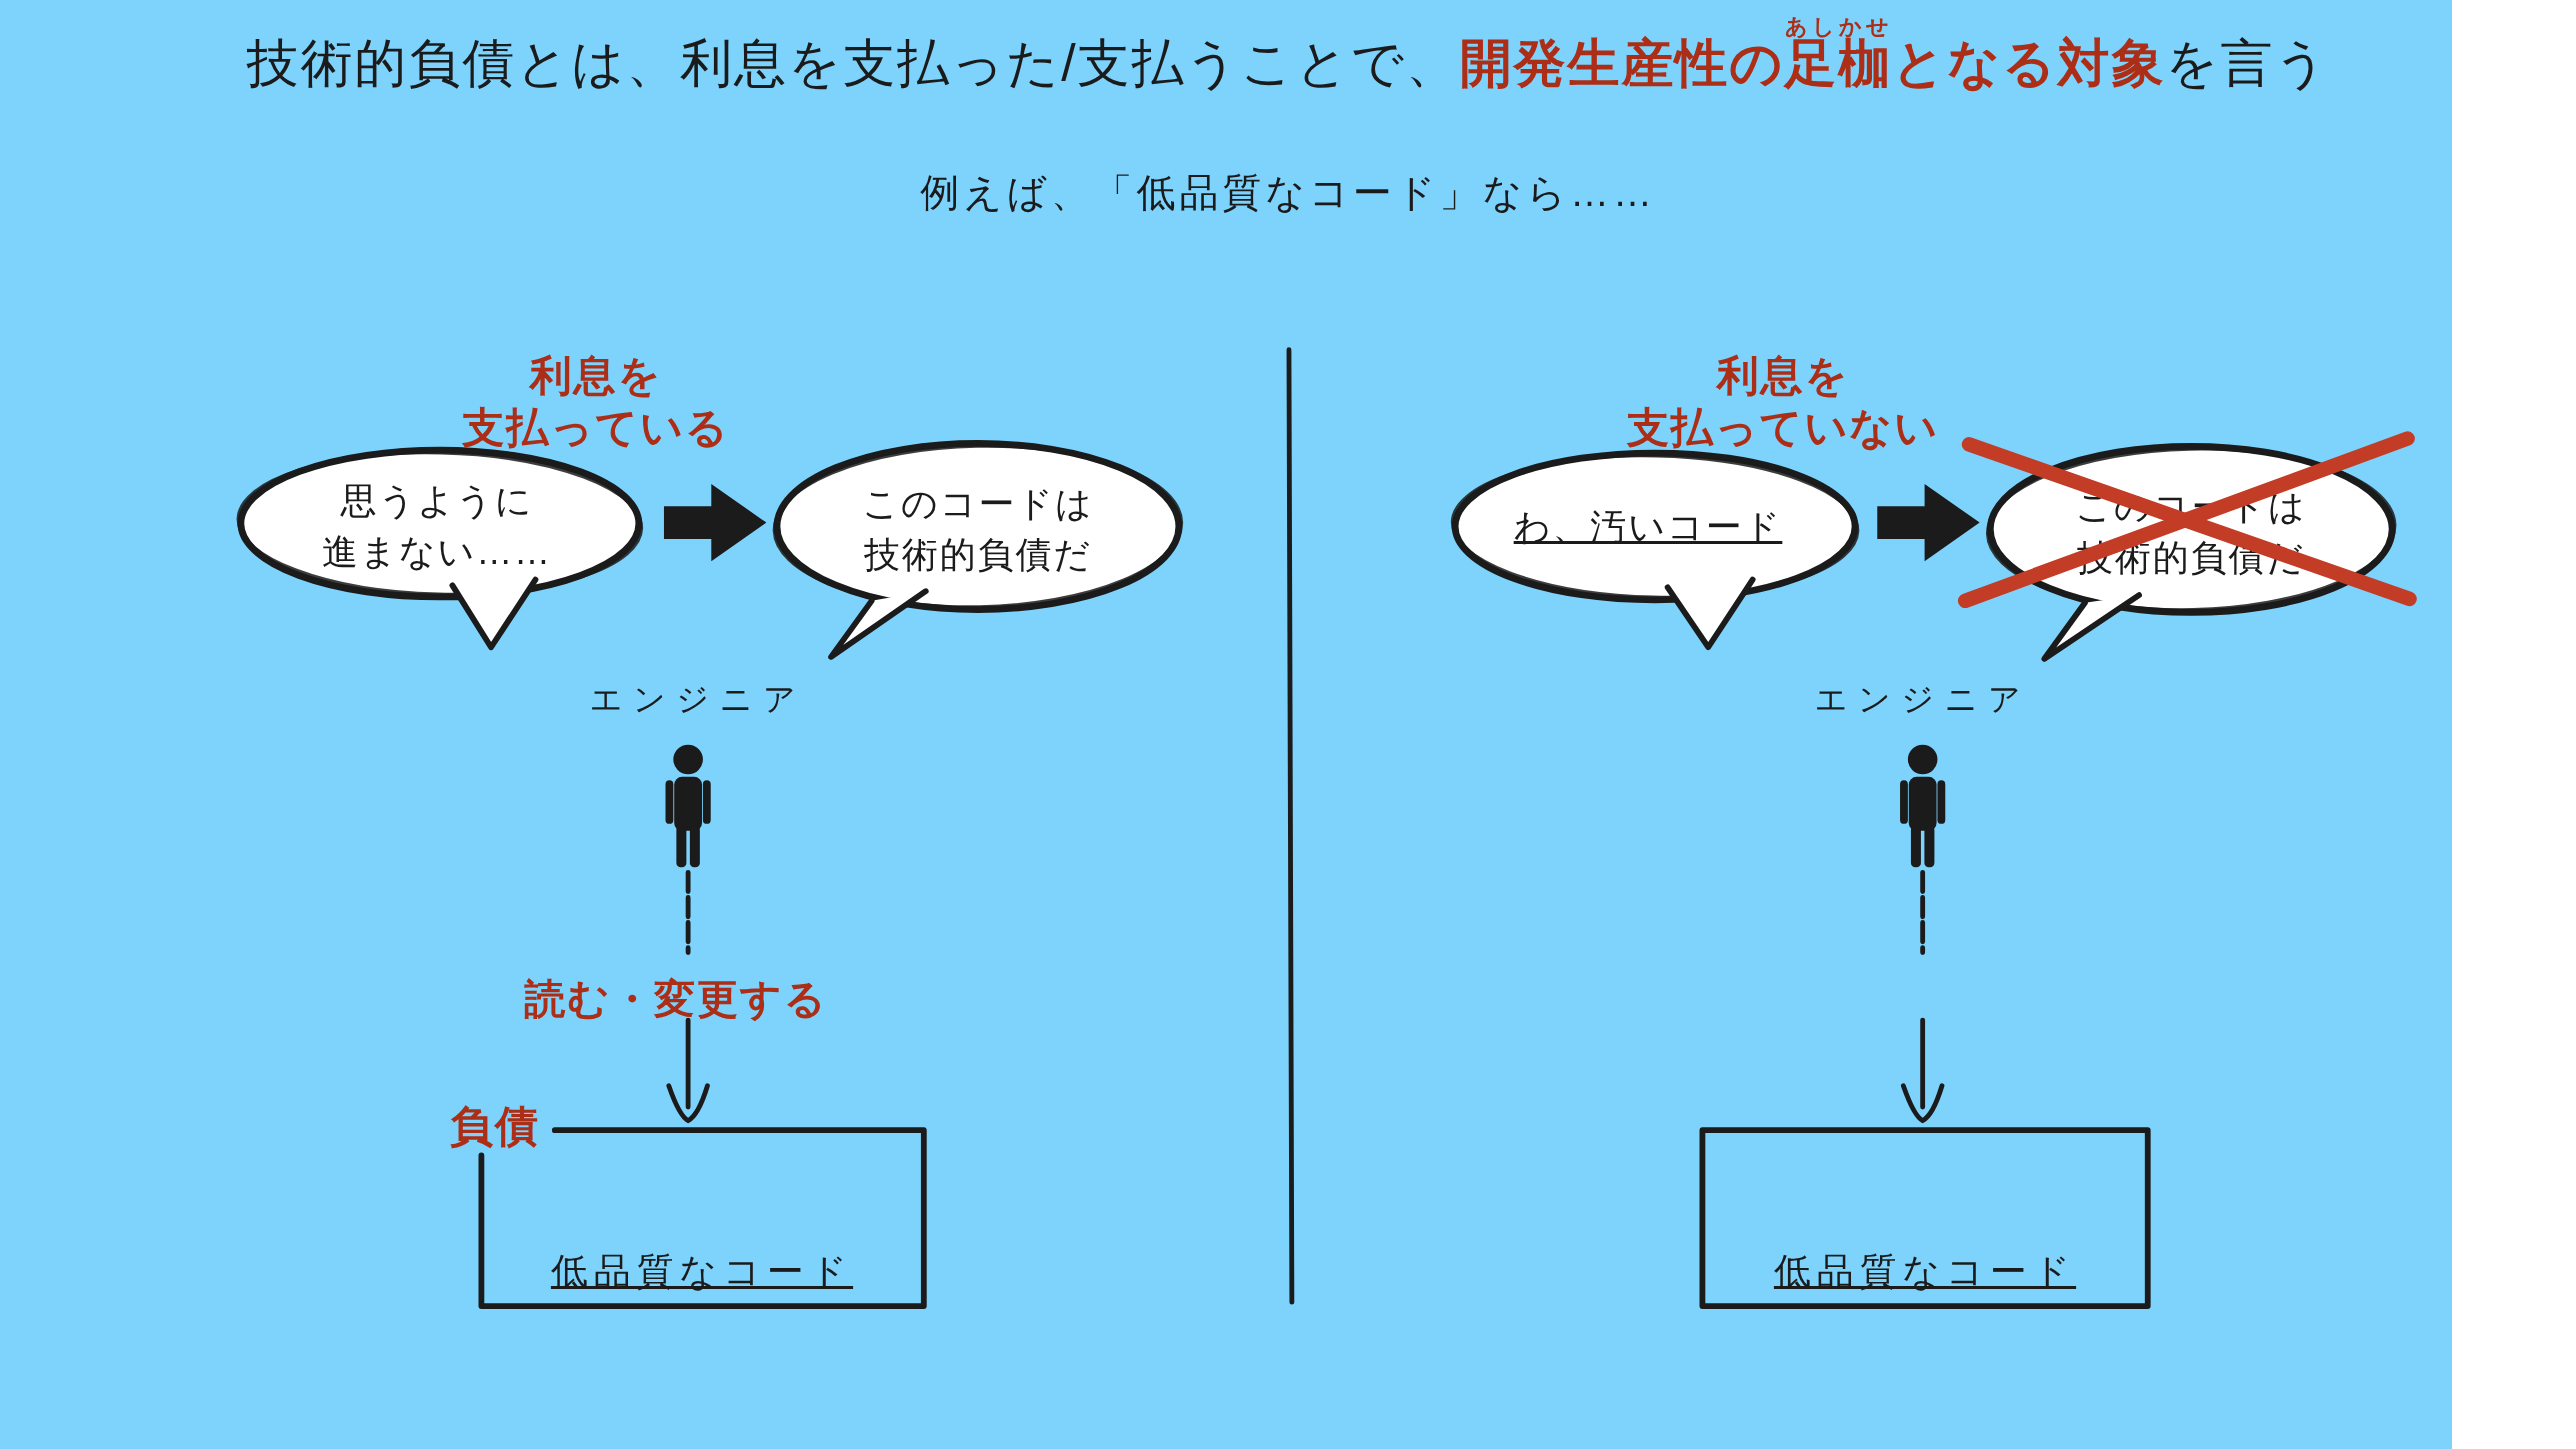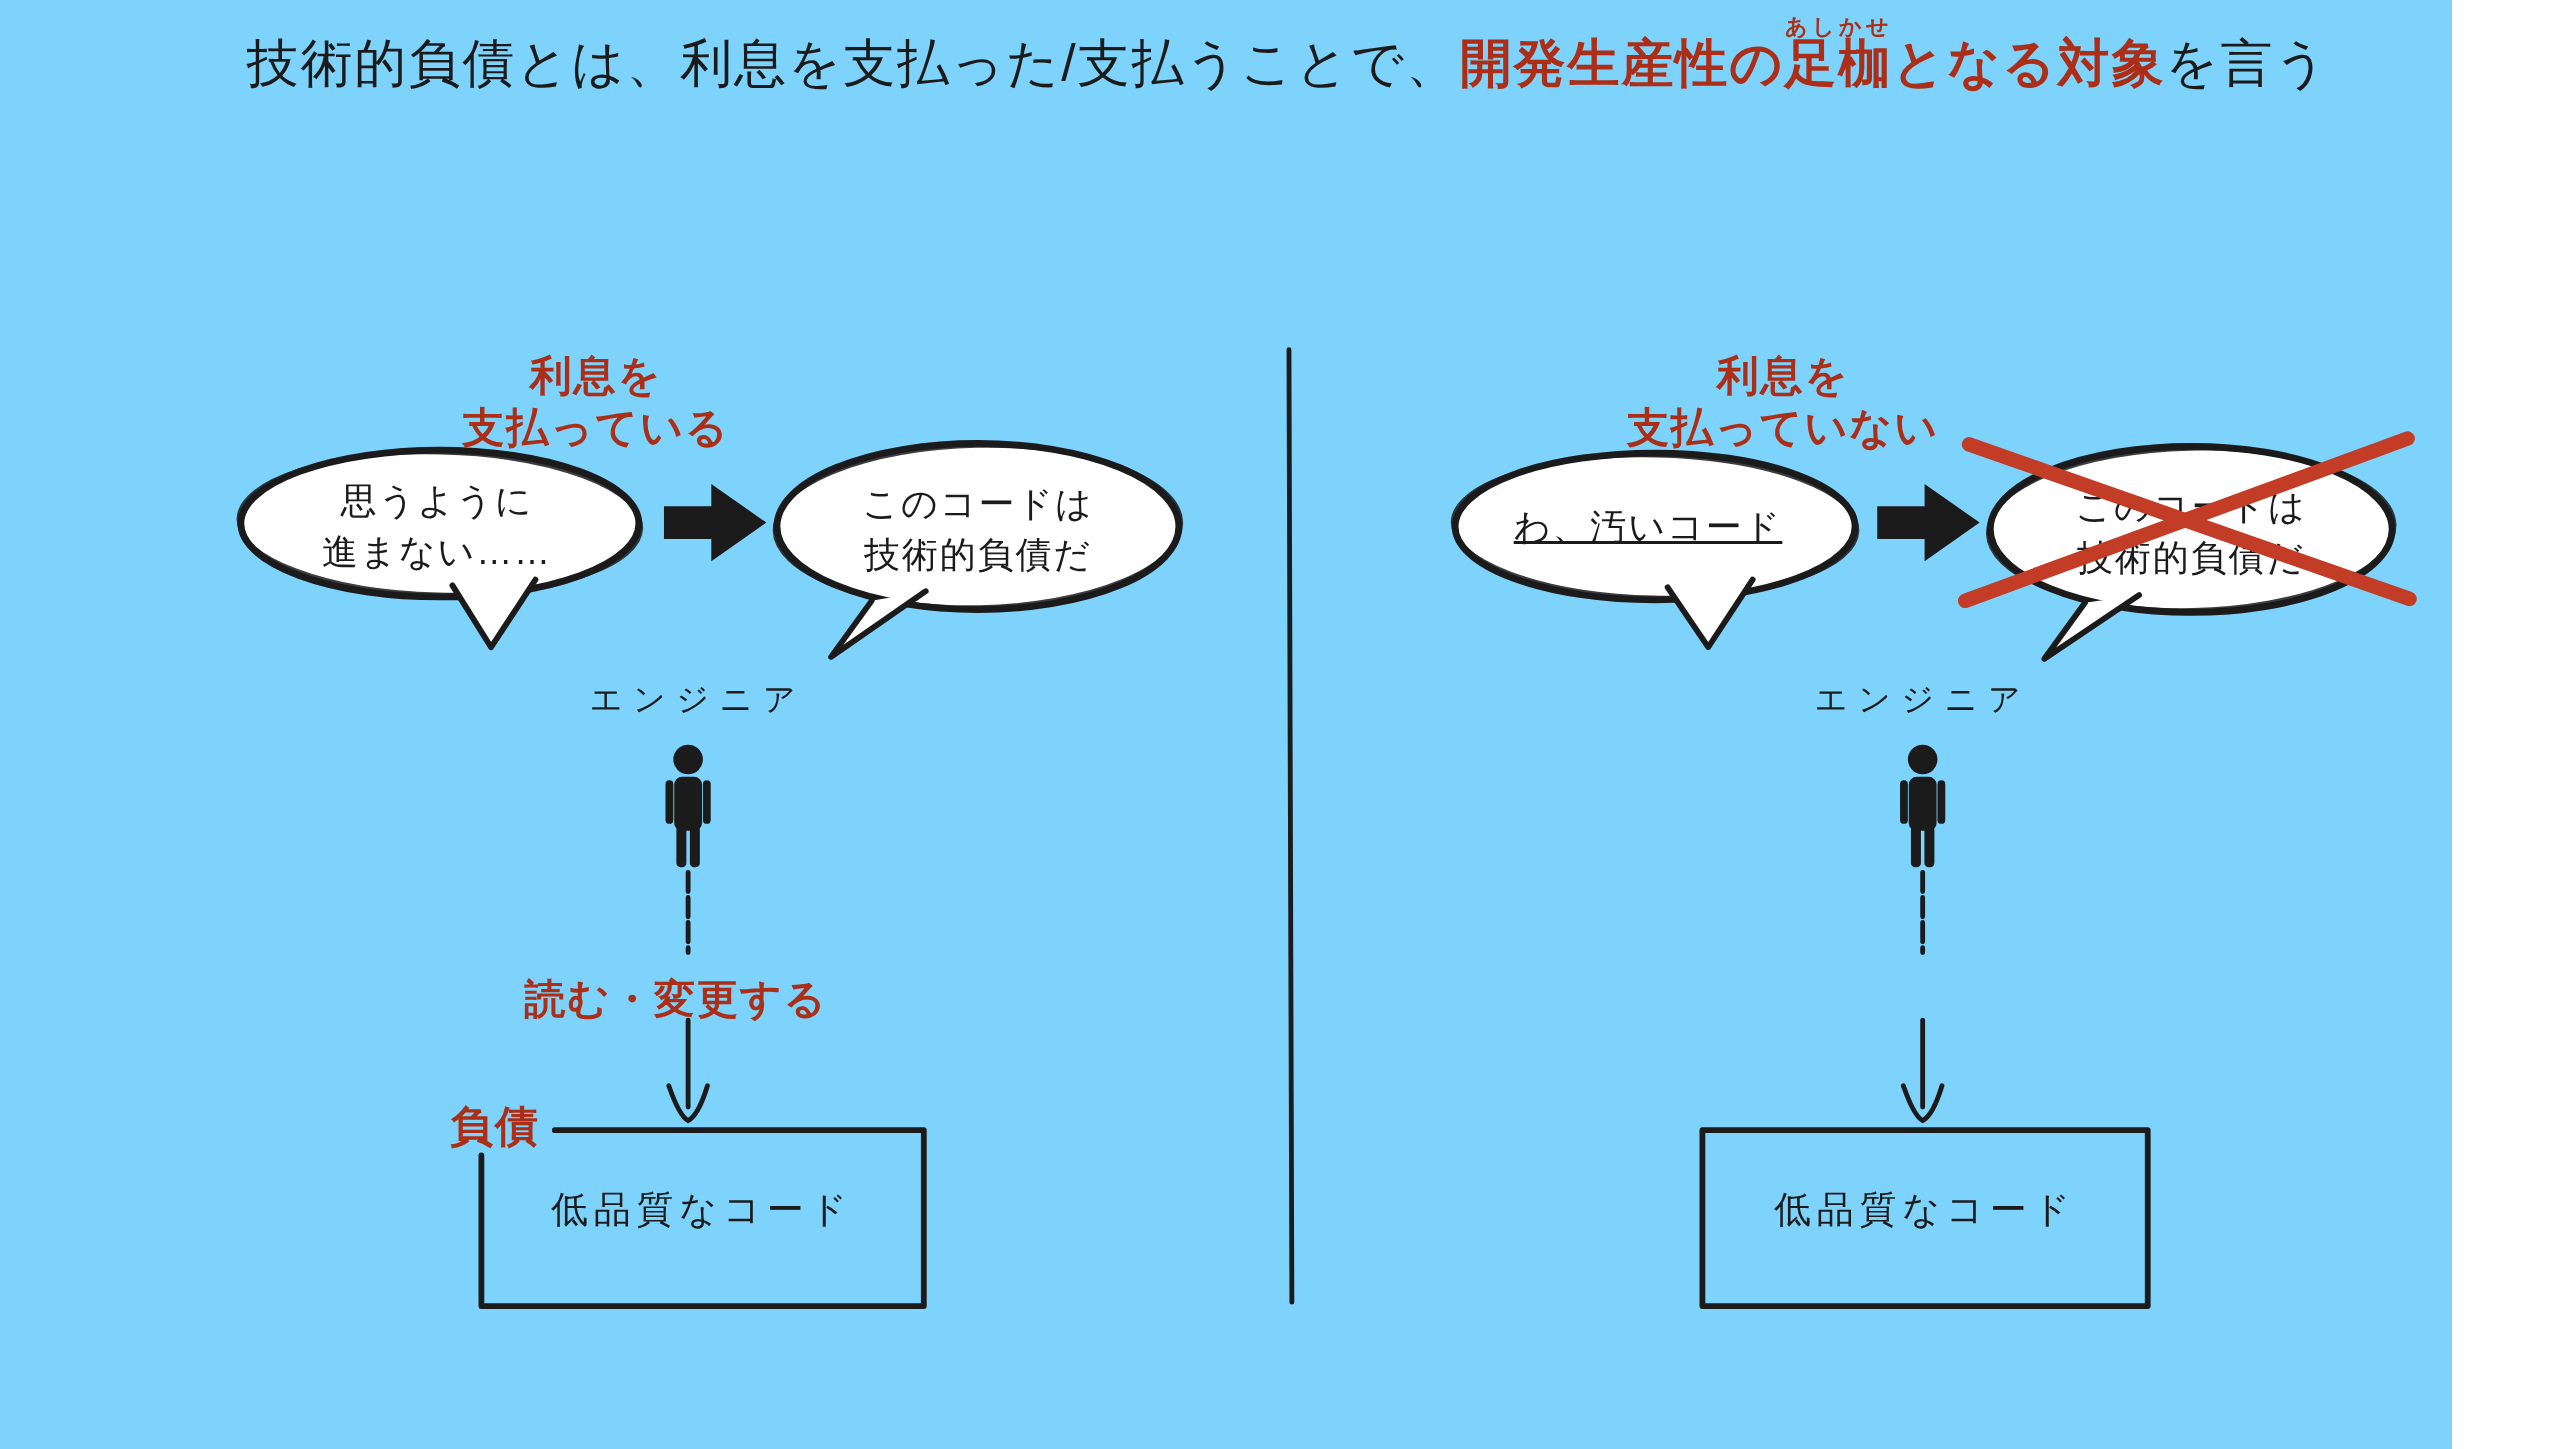--- a/index.html
+++ b/index.html
@@ -17,21 +17,21 @@
   .nw{white-space:nowrap;}
   .title{top:15.5px;left:1288px;font-size:52px;line-height:1.7;letter-spacing:1.9px;font-weight:500;}
   .title .red{color:var(--accent);font-weight:700;}
   .title rt{font-size:22px;letter-spacing:2.9px;font-weight:600;color:var(--accent);}
   .subtitle{top:166px;left:1288px;font-size:39px;letter-spacing:3.9px;}
   .interest{top:350px;font-size:42px;font-weight:700;color:var(--accent);line-height:1.24;letter-spacing:1.9px;}
   .bubble-text{font-size:36px;line-height:1.42;letter-spacing:1.9px;}
   .engineer{top:678px;font-size:32px;letter-spacing:10.6px;}
   .action{top:972px;font-size:41px;font-weight:700;color:var(--accent);letter-spacing:1.9px;}
   .debt{top:1090px;left:495px;font-size:43px;font-weight:700;color:var(--accent);letter-spacing:1.9px;margin-top:8px;}
-  .boxlabel{top:1185px;font-size:37px;letter-spacing:5.8px;}
+  .boxlabel{top:1247px;font-size:37px;letter-spacing:5.8px;text-decoration:underline;}
   
   .s-ink{stroke:var(--ink);}
   .f-ink{fill:var(--ink);}
   .f-none{fill:none;}
   .f-white{fill:#ffffff;}
   .s-cross{stroke:var(--cross);}
 </style>
 </head>
 <body>
 
@@ -101,20 +101,21 @@
       <path d="M 1970 1124 C 1978 1147 1984 1157 1990 1160 C 1996 1157 2003 1147 2010 1124" class="s-ink f-none" stroke-width="5" stroke-linecap="round"></path>
     </g>
 
     <rect x="1762" y="1170" width="461" height="182" class="s-ink f-none" stroke-width="6" stroke-linejoin="round"></rect>
   </svg>
 
   <div class="abs title nw">
     <span>技術的負債とは、利息を支払った/支払うことで、</span><span class="red"><span>開発生産性の</span><ruby><span>足枷</span><rt>あしかせ</rt></ruby><span>となる対象</span></span><span>を言う</span>
   </div>
 
+  <div class="abs subtitle nw">例えば、「低品質なコード」なら……</div>
 
   <div class="abs interest ml" style="left:596px;">利息を
 支払っている</div>
   <div class="abs bubble-text ml" style="left:978px;top:478px;">このコードは
 技術的負債だ</div>
   <div class="abs bubble-text ml" style="left:437px;top:475px;">思うように
 進まない……</div>
   <div class="abs engineer nw" style="left:698px;">エンジニア</div>
   <div class="abs action nw" style="left:676px;">読む・変更する</div>
   <div class="abs debt nw">負債</div>

